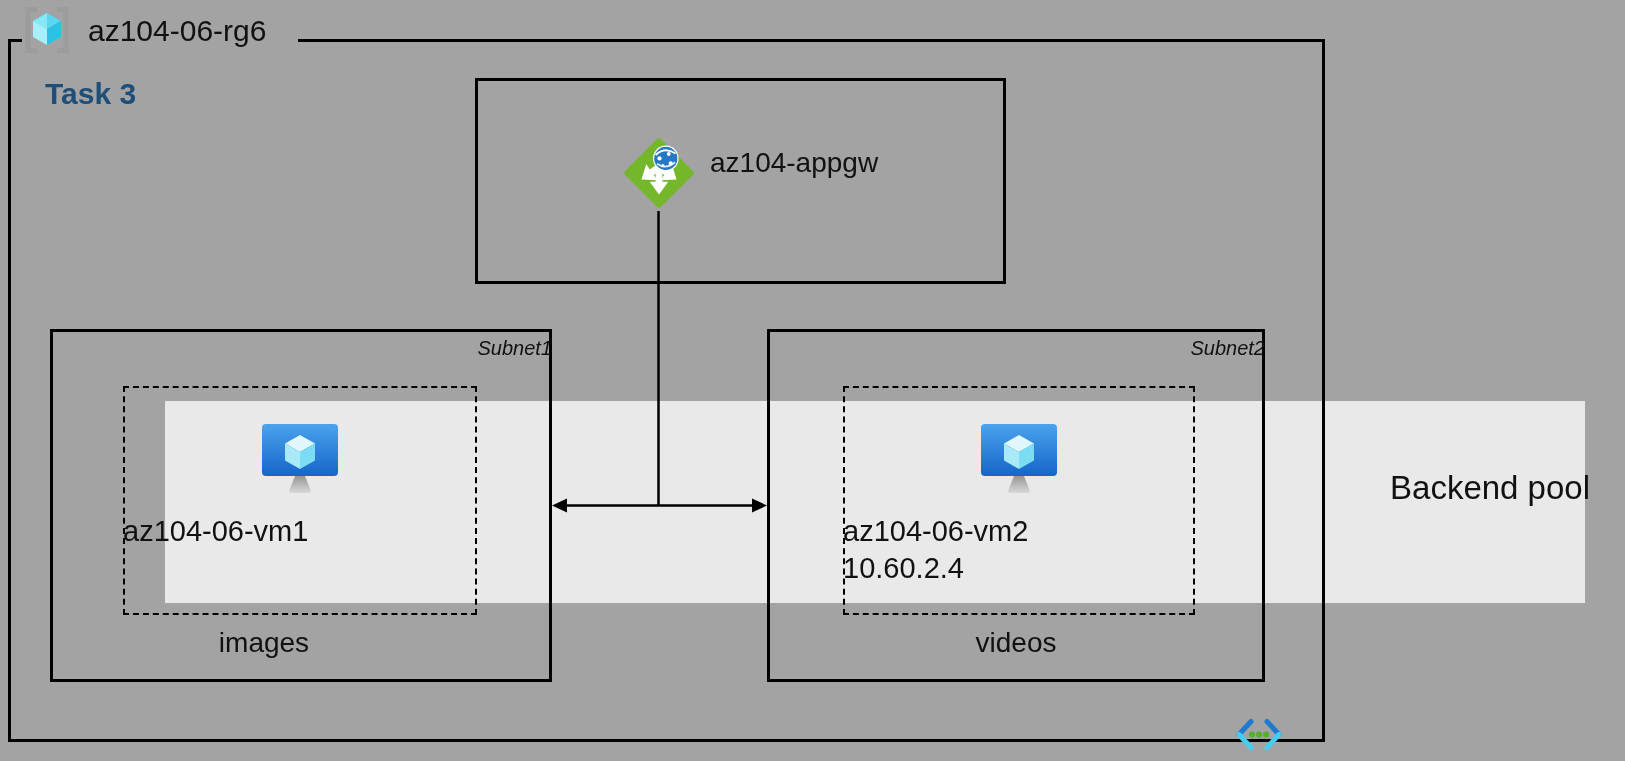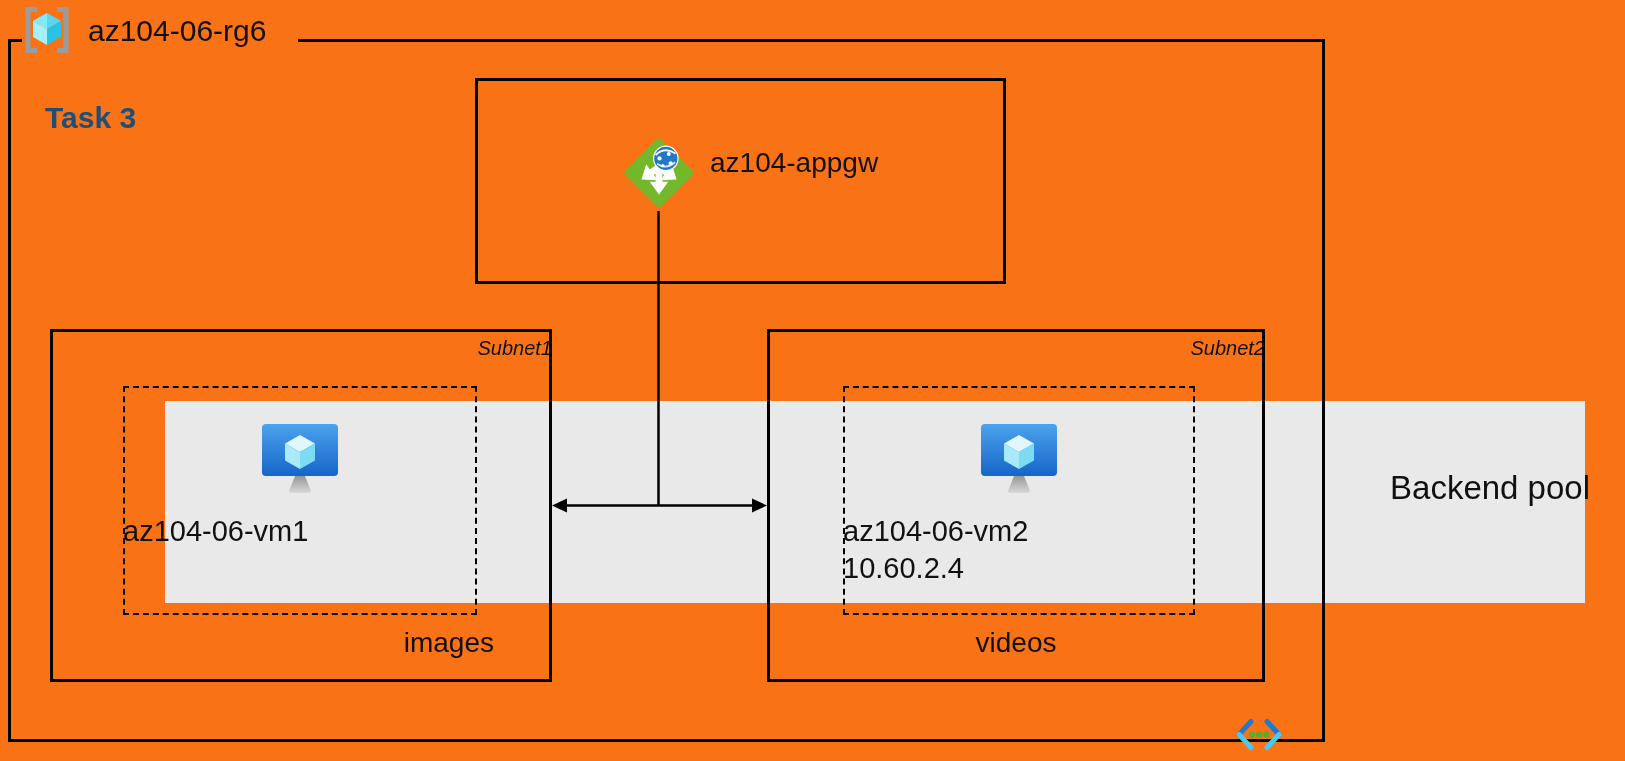--- a/index.html
+++ b/index.html
@@ -1,43 +1,43 @@
 <!DOCTYPE html>
 <html><head>
 <meta charset="utf-8">
 <style>
   html,body{margin:0;padding:0;background:#fff;}
   .canvas{
-    position:relative;width:1625px;height:761px;background:#f97316;
+    position:relative;width:1625px;height:761px;background:#a3a3a3;
     font-family:"Liberation Sans",sans-serif;color:#111;overflow:hidden;
   }
   .band{position:absolute;left:165px;top:401px;width:1420px;height:202px;background:#e9e9e9;}
   .box{position:absolute;border:3px solid #000;background:transparent;box-sizing:border-box;}
   .rg{left:8px;top:39px;width:1317px;height:703px;border-top:none;}
   .rgseg{position:absolute;top:39px;height:3px;background:#000;}
   .seg1{left:8px;width:14px;}
   .seg2{left:298px;width:1027px;}
   .appgw-box{left:475px;top:78px;width:531px;height:206px;}
   .sub1{left:50px;top:329px;width:502px;height:353px;}
   .sub2{left:767px;top:329px;width:498px;height:353px;}
   .dashed{position:absolute;border:2.5px dashed #000;box-sizing:border-box;background:transparent;}
   .d1{left:123px;top:386px;width:354px;height:229px;}
   .d2{left:843px;top:386px;width:352px;height:229px;}
   .rg-label{position:absolute;left:88px;top:14px;font-size:30px;white-space:nowrap;}
-  .task{position:absolute;left:45px;top:101px;font-size:30px;font-weight:bold;color:#1f4e79;}
+  .task{position:absolute;left:45px;top:77px;font-size:30px;font-weight:bold;color:#1f4e79;}
   .appgw-label{position:absolute;left:493px;top:87px;font-size:28px;}
   .appgw-text{position:absolute;left:710px;top:143px;font-size:28px;line-height:39px;}
   .subtitle{position:absolute;top:337px;font-size:20px;text-align:right;font-style:italic;}
   .t1{left:50px;width:502px;}
   .t2{left:767px;width:498px;}
   .vmtext{position:absolute;top:513px;font-size:29px;line-height:37px;}
   .v1{left:123px;width:354px;}
   .v2{left:843px;width:352px;}
   .caption{position:absolute;top:627px;font-size:28px;text-align:center;}
-  .c1{left:66px;width:428px;text-align:right;}
+  .c1{left:50px;width:428px;}
   .c2{left:767px;width:498px;}
   .backend-label{position:absolute;left:1330px;top:469px;width:260px;font-size:33px;text-align:right;white-space:nowrap;}
   .icon{position:absolute;}
   .icon svg{display:block;width:100%;height:100%;}
   .rg-icon{left:22px;top:7px;width:50px;height:46px;}
   .appgw-icon{left:620px;top:134px;width:78px;height:78px;}
   .vm1{left:262px;top:424px;width:76px;height:72px;}
   .vm2{left:981px;top:424px;width:76px;height:72px;}
   .vnet-icon{left:1235px;top:718px;width:48px;height:34px;}
   .connectors{position:absolute;left:0;top:0;width:1625px;height:761px;pointer-events:none;}

